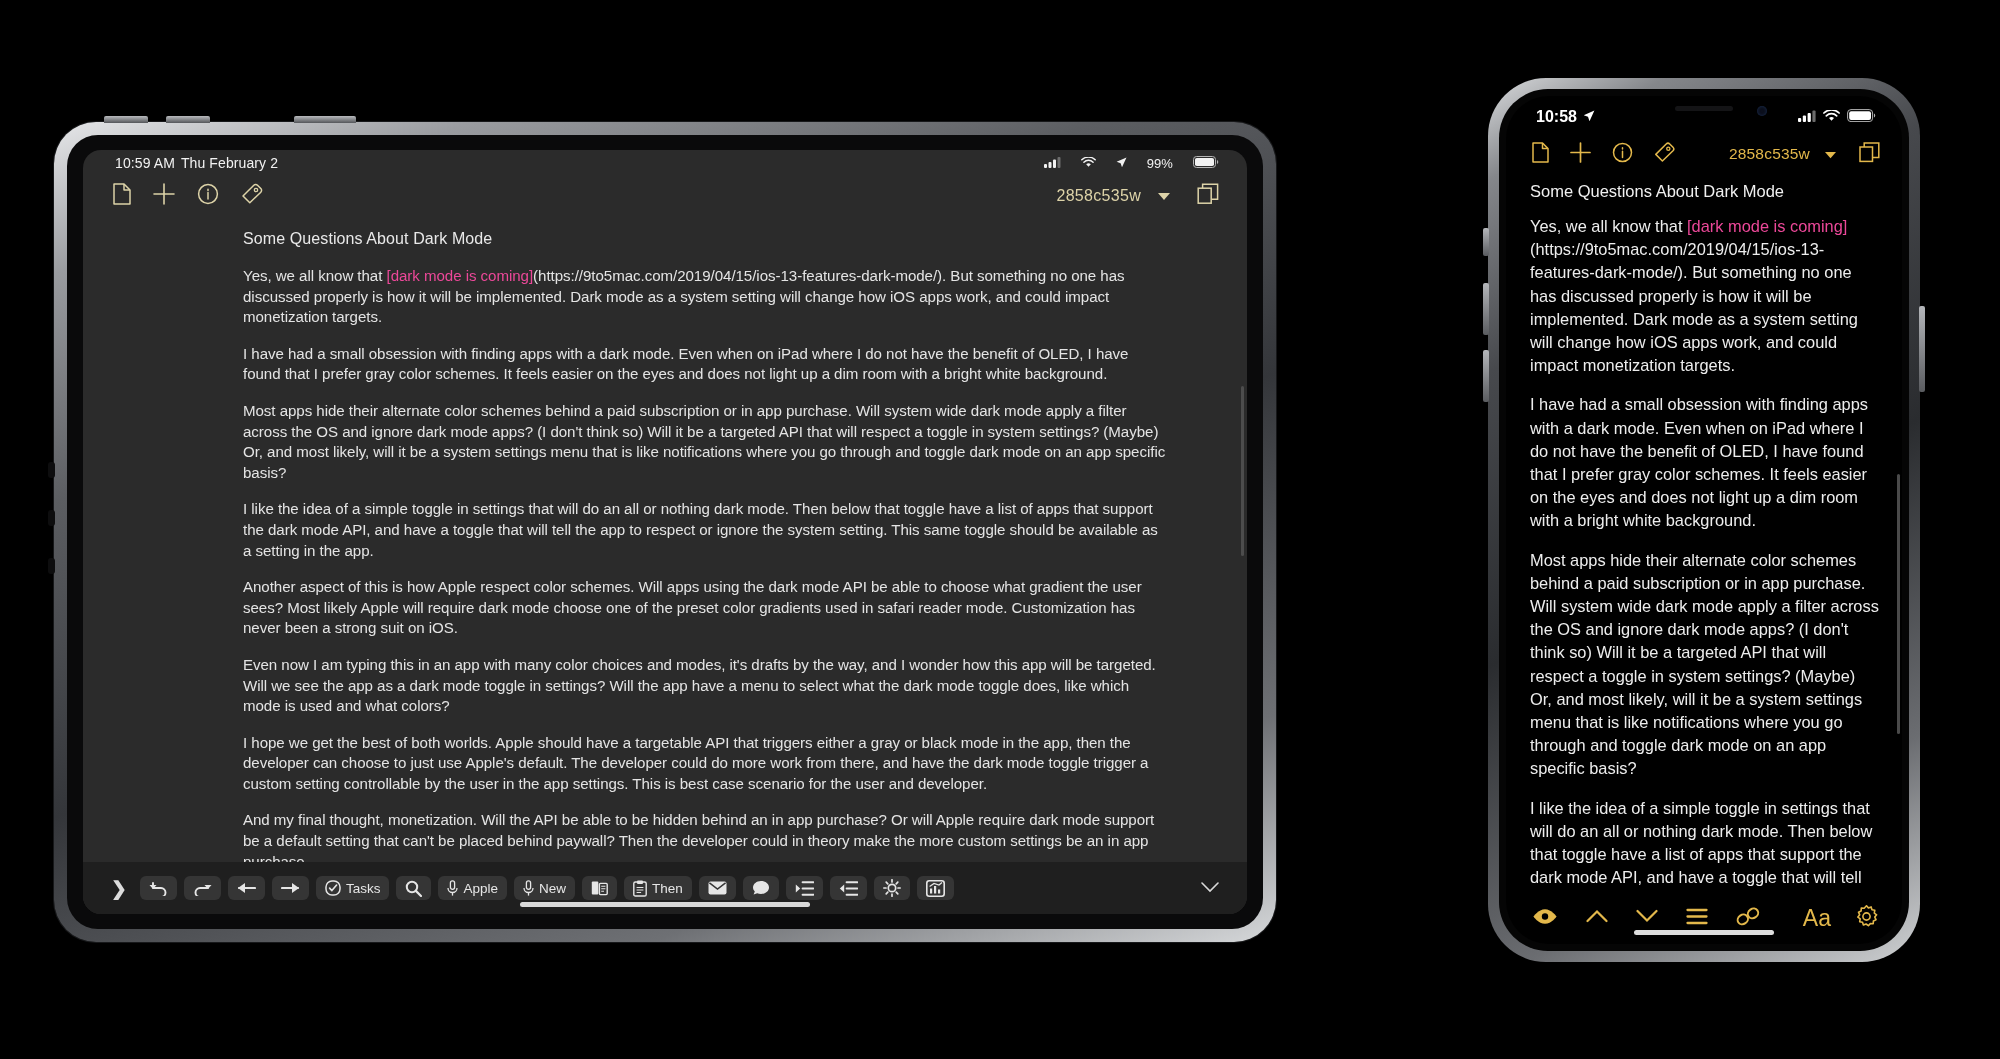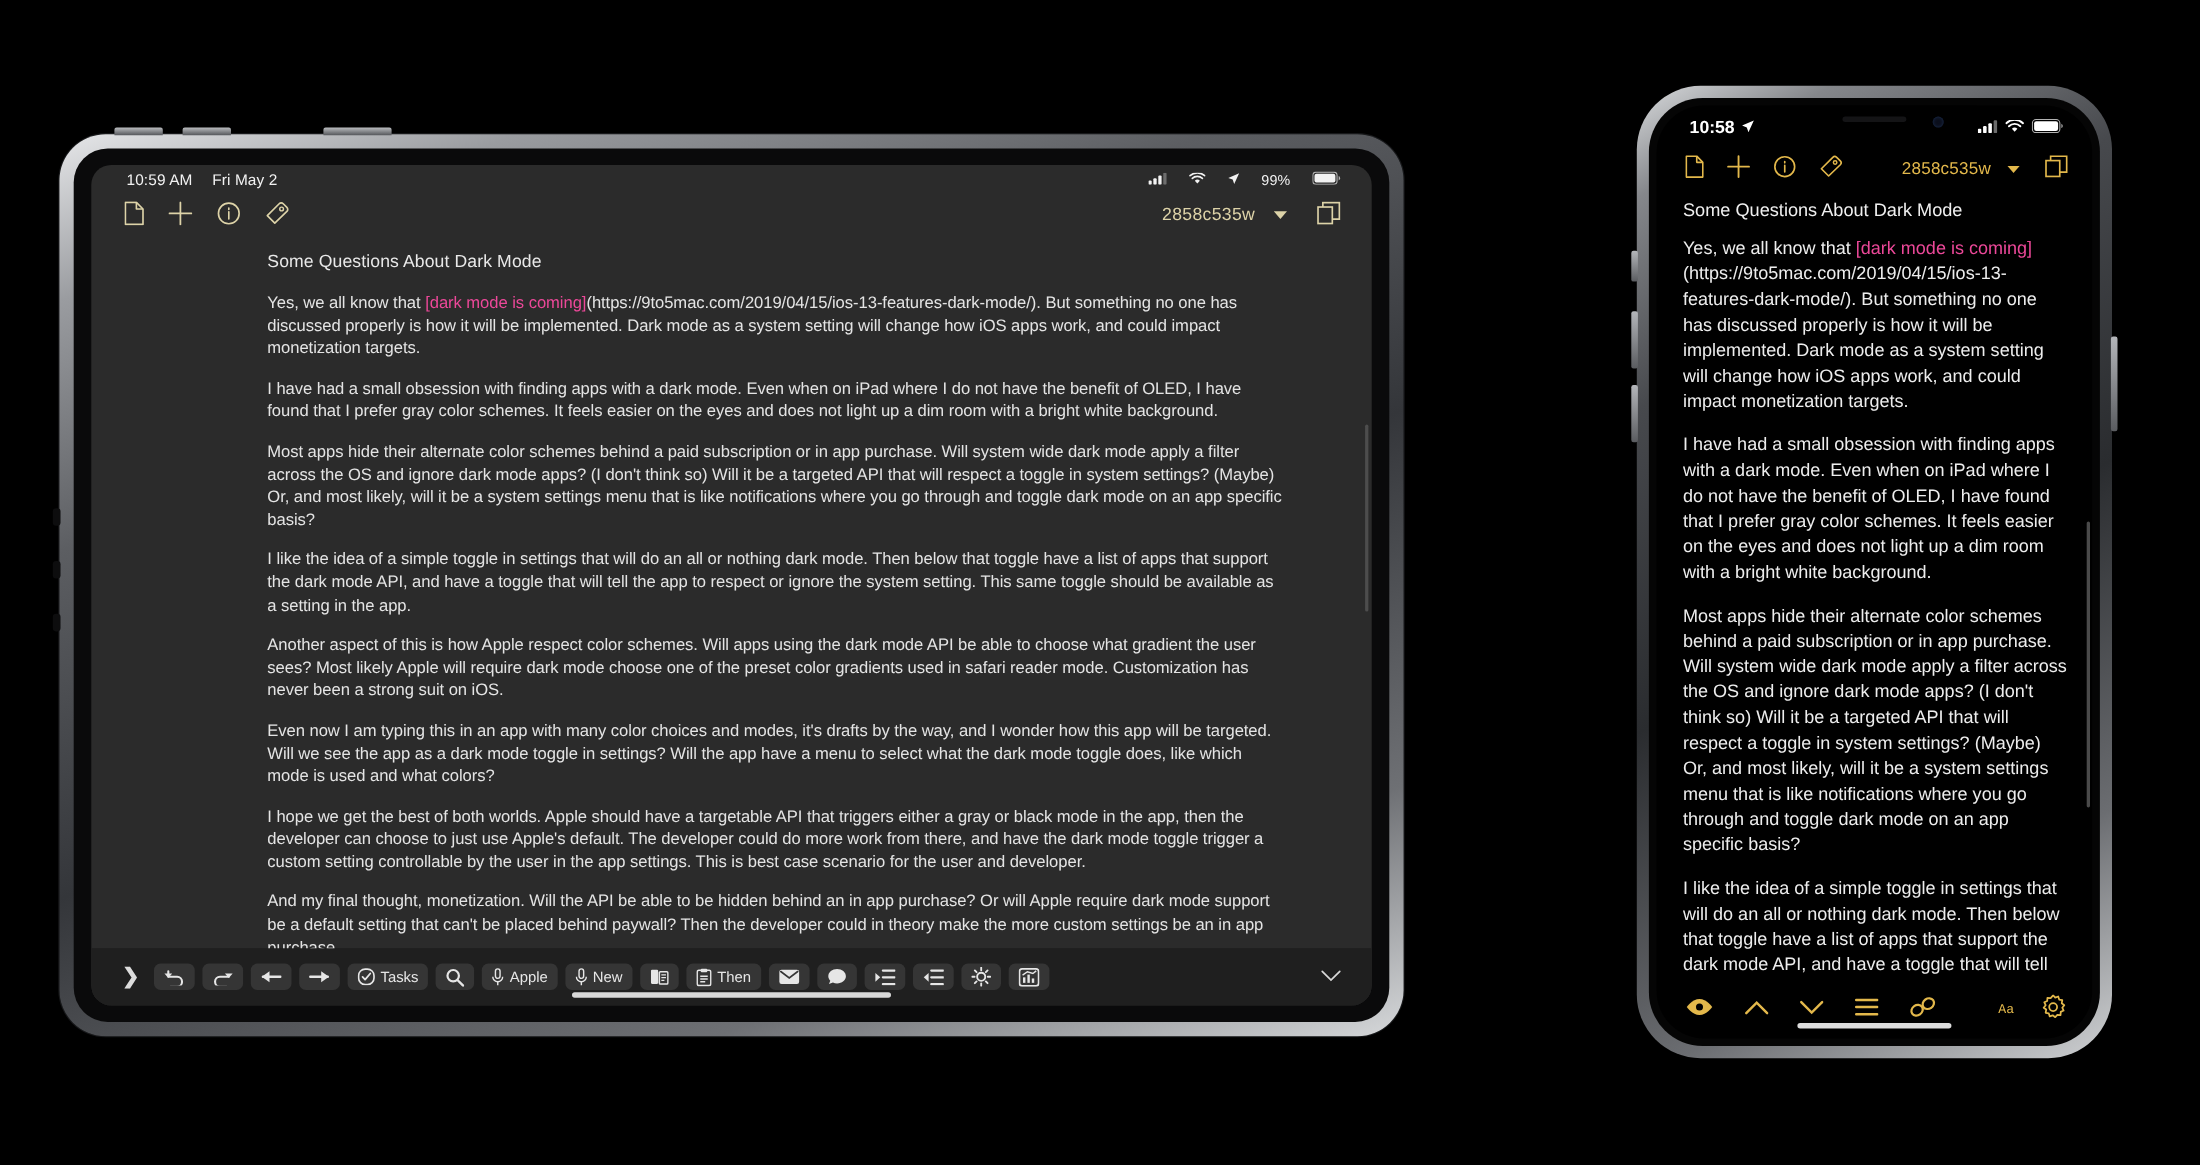--- a/index.html
+++ b/index.html
@@ -37,21 +37,21 @@
      background: linear-gradient(180deg,#b9bbbe,#54565a); border-radius:2px 2px 0 0;}
   #ipad-power { left: 240px; top: -6px; width: 62px; height: 7px;
      background: linear-gradient(180deg,#b9bbbe,#54565a); border-radius:2px 2px 0 0;}
   #ipad-sidedots { position:absolute; left:-6px; top:340px; width:7px; height:130px; }
   .sidedot { position:absolute; left:0; width:7px; background:#0d0d0e; border-radius:3px; }
 
   #ipad-statusbar {
     height: 26px; flex: 0 0 26px; display:flex; align-items:center;
     padding: 0 28px 0 32px; color:#f2f2f2; font-size: 14px; letter-spacing: .1px;
   }
-  #ipad-status-left { display:flex; gap:18px; }
+  #ipad-status-left { display:flex; gap:6px; }
   #ipad-status-right { margin-left:auto; display:flex; gap:20px; align-items:center; }
 
   #ipad-toptoolbar {
     height: 40px; flex: 0 0 40px; display:flex; align-items:center;
     padding: 0 28px 0 30px; color:#ddd3a8;
   }
   #ipad-toptoolbar .tb-left { display:flex; align-items:center; gap:22px; }
   #ipad-toptoolbar .tb-right { margin-left:auto; display:flex; align-items:center; gap:16px; }
   .doc-code { font-size: 16px; color:#ddd3a8; letter-spacing:.3px; }
 
@@ -164,21 +164,21 @@
       <div class="sidedot" style="top:48px;height:16px;"></div>
       <div class="sidedot" style="top:96px;height:16px;"></div>
     </div>
 
     <div id="ipad-inner-bezel">
       <div id="ipad-screen">
 
         <div id="ipad-statusbar">
           <div id="ipad-status-left">
             <span>10:59 AM</span>
-            <span>Fri May 2</span>
+            <span>Thu February 2</span>
           </div>
           <div id="ipad-status-right">
             <span>
               <svg width="17" height="11" viewBox="0 0 17 11">
                   <rect x="0" y="7" width="3" height="4" rx="1" fill="#f2f2f2"></rect>
                   <rect x="4.5" y="5" width="3" height="6" rx="1" fill="#f2f2f2"></rect>
                   <rect x="9" y="2.5" width="3" height="8.5" rx="1" fill="#f2f2f2"></rect>
                   <rect x="13.5" y="0" width="3" height="11" rx="1" fill="#6d6d6d"></rect>
                 </svg>
             </span>
@@ -520,21 +520,21 @@
                 <path d="M1.5 2 H20.5 M1.5 8.5 H20.5 M1.5 15 H20.5" stroke="#e3b84b" stroke-width="2.3" stroke-linecap="round"></path>
               </svg>
           </span>
           <span>
             <svg width="24" height="19" viewBox="0 0 24 19">
                 <ellipse cx="6.8" cy="12.4" rx="5.4" ry="4.6" fill="none" stroke="#e3b84b" stroke-width="2" transform="rotate(-35 6.8 12.4)"></ellipse>
                 <ellipse cx="17" cy="6.4" rx="5.4" ry="4.6" fill="none" stroke="#e3b84b" stroke-width="2" transform="rotate(-35 17 6.4)"></ellipse>
               </svg>
           </span>
           <span class="bb-right">
-            <span style="font-size:12px;color:#e3b84b;font-family:Liberation Mono, monospace;">Aa</span>
+            <span style="font-size:23px;color:#e3b84b;">Aa</span>
             <span>
               <svg width="23" height="23" viewBox="0 0 23 23">
                   <path d="M11.5 0.8 l1.9 2.1 2.7-1 0.9 2.8 2.8 0.5 -0.5 2.9 2.3 1.7 -1.8 2.3 1.2 2.6 -2.6 1.2 -0.2 2.9 -2.9 -0.2 -1.9 2.1 -2.3 -1.7 -2.7 1 -0.9 -2.8 -2.8 -0.5 0.5 -2.9 -2.3 -1.7 1.8 -2.3 -1.2 -2.6 2.6 -1.2 0.2 -2.9 2.9 0.2z" fill="none" stroke="#e3b84b" stroke-width="1.6" stroke-linejoin="round"></path>
                   <circle cx="11.5" cy="11.5" r="3.6" fill="none" stroke="#e3b84b" stroke-width="1.6"></circle>
                 </svg>
             </span>
           </span>
         </div>
 
         <div id="iph-homebar"></div>

